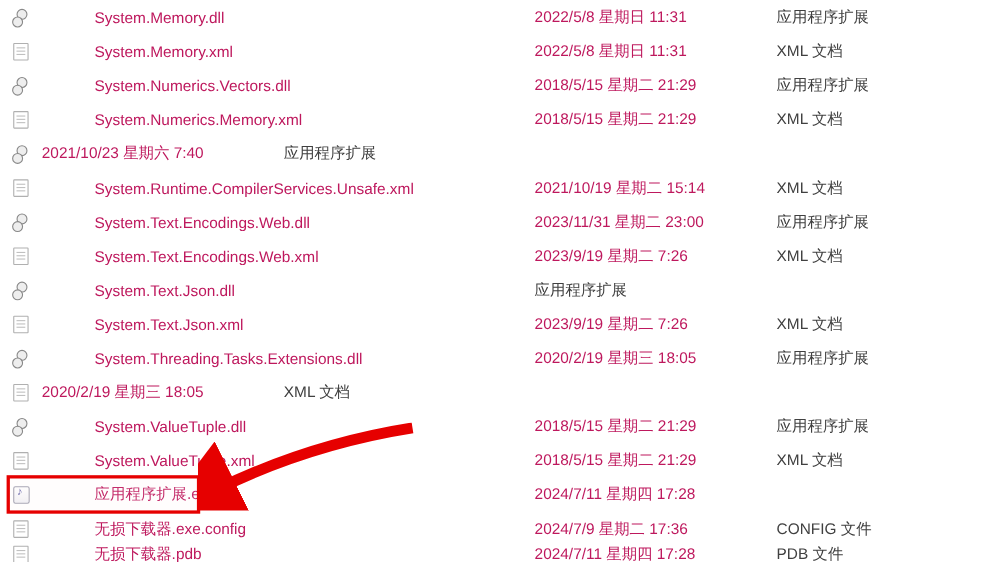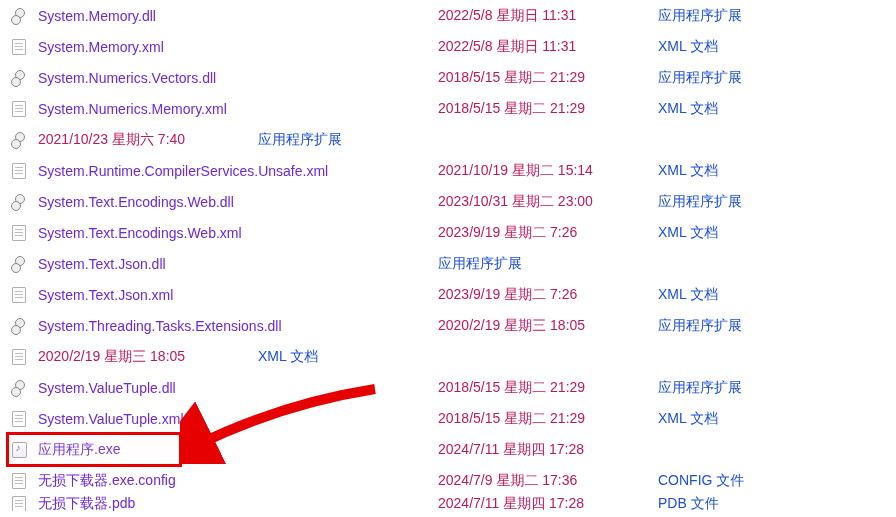--- a/index.html
+++ b/index.html
@@ -26,32 +26,33 @@
       width: 18px;
       height: 18px;
       margin-right: 10px;
       display: inline-flex;
       align-items: center;
       justify-content: center;
       flex-shrink: 0;
     }
     .file-name {
       width: 400px;
-      color: #6d28d9;
+      color: #be185d;
       white-space: nowrap;
       overflow: hidden;
       text-overflow: ellipsis;
+      margin-left: 48px;
     }
     .file-date {
       width: 220px;
       color: #be185d;
     }
     .file-type {
       width: 140px;
-      color: #1d4ed8;
+      color: #404040;
     }
     .highlight-box {
       position: absolute;
       left: 6px;
       top: -2px;
       width: 176px;
       height: 35px;
       border: 3px solid #e60000;
       background: rgba(255, 240, 240, 0.1);
       pointer-events: none;
@@ -168,21 +169,21 @@
       </span>
       <span class="file-name">System.Runtime.CompilerServices.Unsafe.xml</span>
       <span class="file-date">2021/10/19 星期二 15:14</span>
       <span class="file-type">XML 文档</span>
     </div>
     <div class="file-row">
       <span class="file-icon">
         <span class="icon-dll"></span>
       </span>
       <span class="file-name">System.Text.Encodings.Web.dll</span>
-      <span class="file-date">2023/10/31 星期二 23:00</span>
+      <span class="file-date">2023/11/31 星期二 23:00</span>
       <span class="file-type">应用程序扩展</span>
     </div>
     <div class="file-row">
       <span class="file-icon">
         <span class="icon-doc"></span>
       </span>
       <span class="file-name">System.Text.Encodings.Web.xml</span>
       <span class="file-date">2023/9/19 星期二 7:26</span>
       <span class="file-type">XML 文档</span>
     </div>
@@ -229,21 +230,21 @@
         <span class="icon-doc"></span>
       </span>
       <span class="file-name">System.ValueTuple.xml</span>
       <span class="file-date">2018/5/15 星期二 21:29</span>
       <span class="file-type">XML 文档</span>
     </div>
     <div class="file-row">
       <span class="file-icon">
         <span class="icon-exe"></span>
       </span>
-      <span class="file-name">应用程序.exe</span>
+      <span class="file-name">应用程序扩展.exe</span>
       <span class="file-date">2024/7/11 星期四 17:28</span>
       <div class="highlight-box"></div>
       <svg class="arrow-annotation" viewBox="0 0 200 80">
         <defs>
           <marker id="ah" markerWidth="8" markerHeight="8" refX="2" refY="4" orient="auto">
             <polygon points="0,0 8,4 0,8" fill="#e60000"></polygon>
           </marker>
         </defs>
         <path d="M 195 5 Q 100 20 15 62" stroke="#e60000" stroke-width="10" fill="none" marker-end="url(#ah)"></path>
       </svg>

